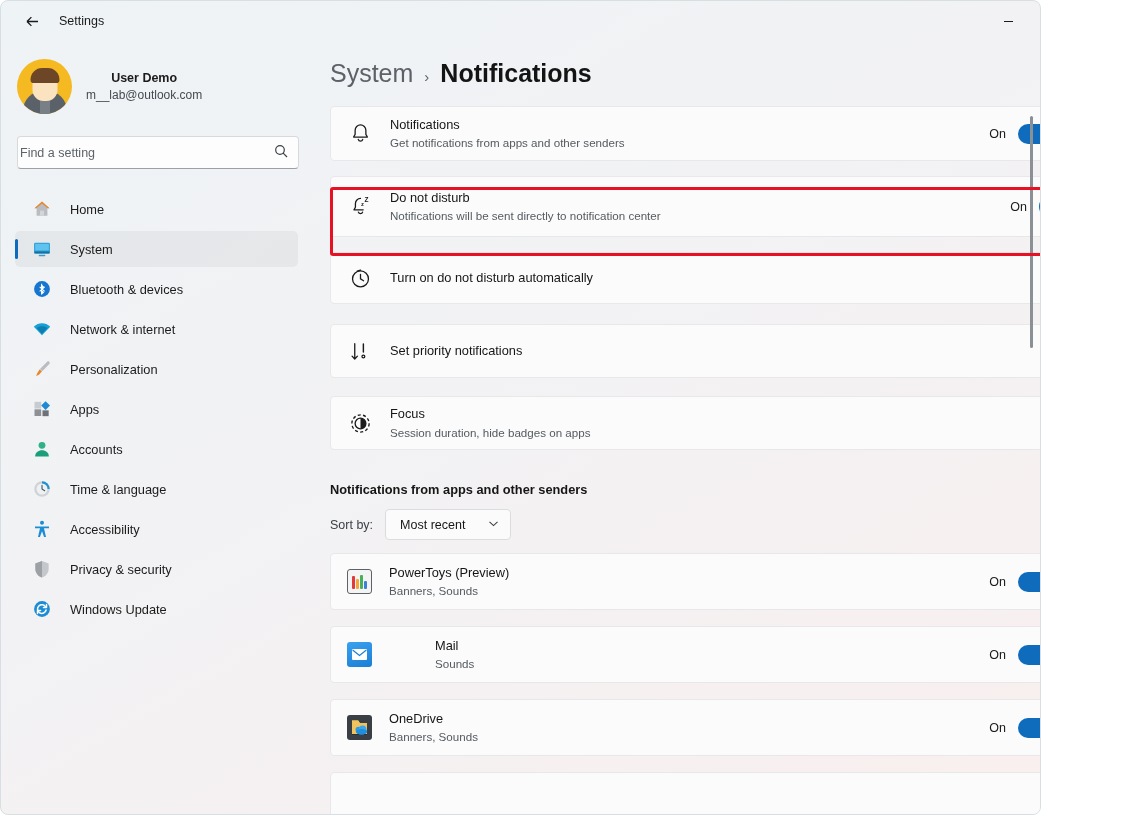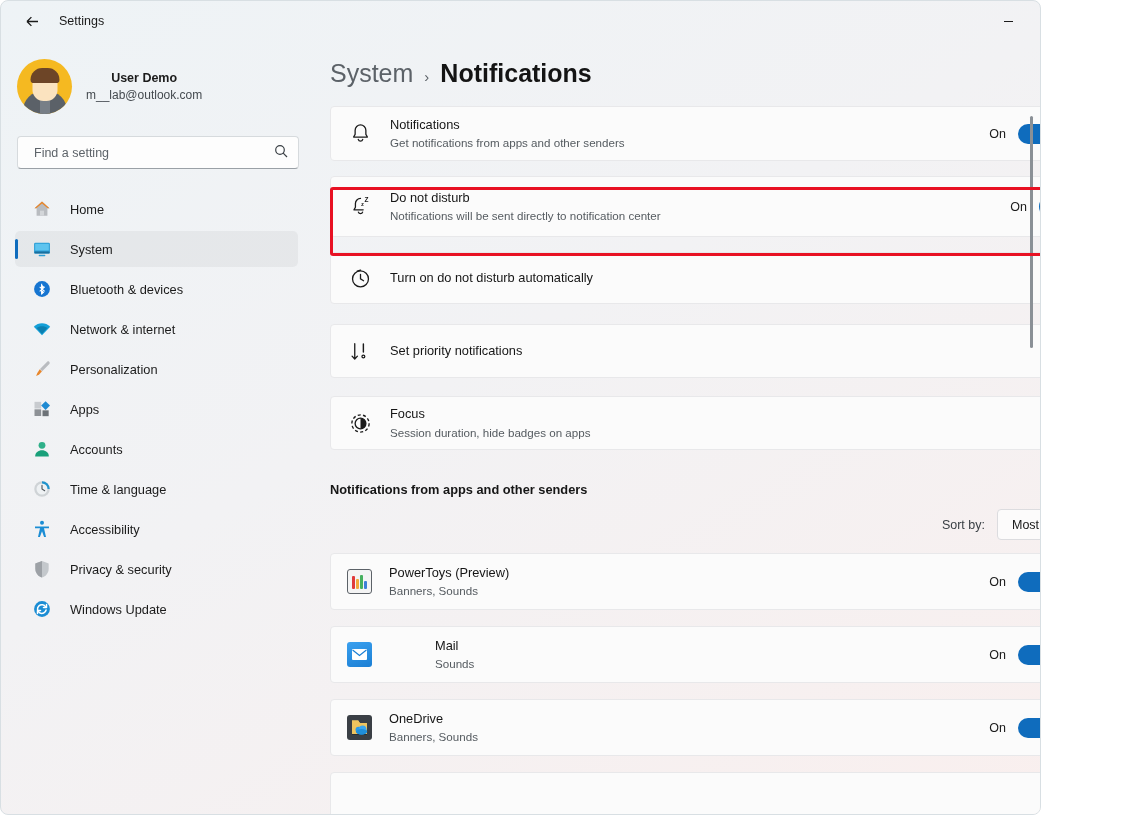--- a/index.html
+++ b/index.html
@@ -101,21 +101,21 @@
   #profile-mail { font-size: 12px; color: #444a4f; }
 
   #search-wrap {
     margin: 22px 0 0 16px;
     width: 282px; height: 33px;
     background: #fdfdfd;
     border: 1px solid #d6dadd;
     border-bottom: 1px solid #9aa0a6;
     border-radius: 4px;
     display: flex; align-items: center;
-    padding: 0 10px 0 16px;
+    padding: 0 10px 0 2px;
     cursor: text;
   }
   #search-input {
     flex: 1; border: none; outline: none; background: transparent;
     font-family: "Liberation Sans", sans-serif;
     font-size: 12.5px; color: #1b1b1b;
   }
   #search-input::placeholder { color: #5d6369; }
 
   #navlist { margin: 22px 0 0 14px; }
@@ -206,21 +206,21 @@
     pointer-events: none;
     z-index: 15;
   }
 
   #section-head {
     margin: 0 0 0 17px;
     font-size: 12.8px; font-weight: bold; color: #161616;
   }
   #sortrow {
     margin: 12px 0 0 17px;
-    display: flex; align-items: center; justify-content: flex-end;
+    display: flex; align-items: center;
   }
   #sort-label { font-size: 12.5px; color: #3a4045; margin-right: 12px; }
   #sort-select {
     width: 126px; height: 31px;
     background: #fcfbfb;
     border: 1px solid #dcdcdf;
     border-radius: 4px;
     display: flex; align-items: center; justify-content: space-between;
     padding: 0 11px 0 14px;
     font-size: 12.5px; color: #161616;

